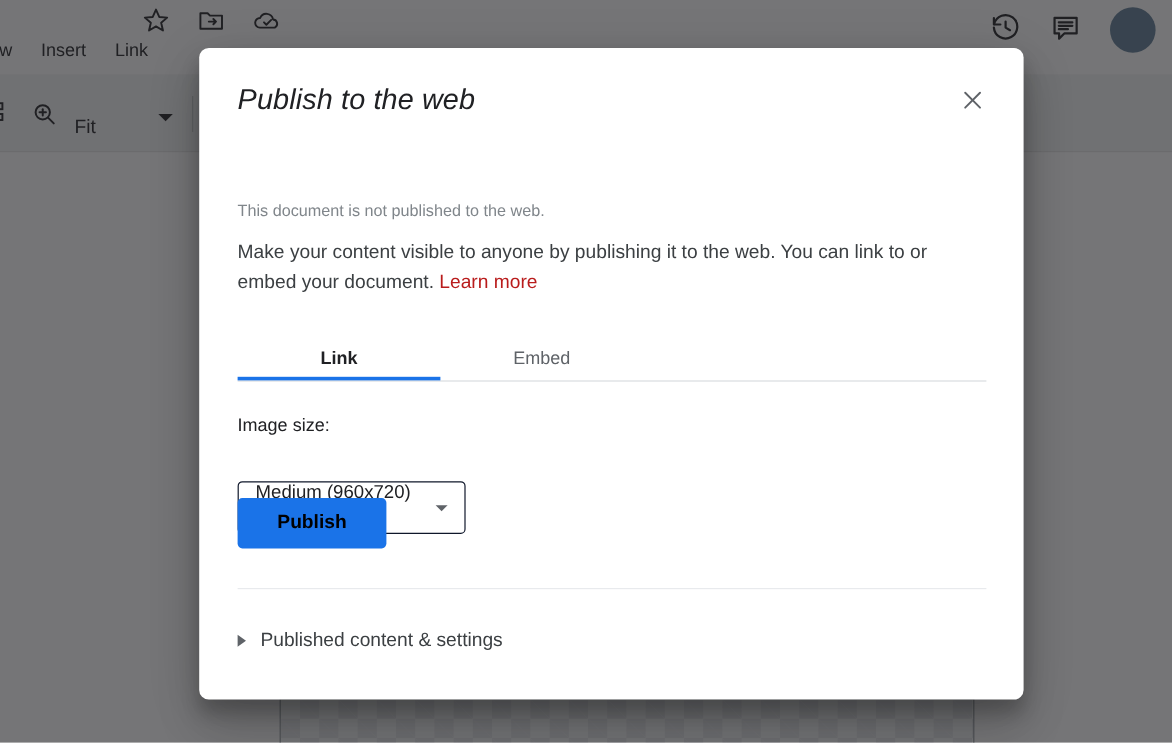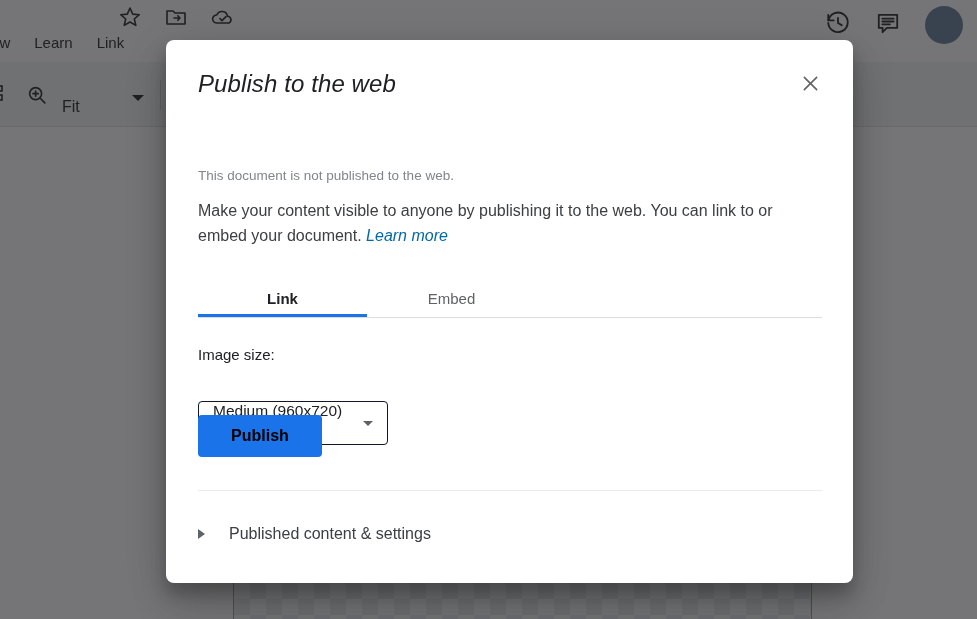--- a/index.html
+++ b/index.html
@@ -168,23 +168,22 @@
 
   .body-text {
     position: absolute;
     left: 32px; top: 158px;
     width: 612px;
     font-size: 16px;
     line-height: 25px;
     color: #3c4043;
   }
   .body-text a {
-    color: #0369a1;
+    color: #b91c1c;
     text-decoration: none;
-    font-style: italic;
   }
 
   .tabs {
     position: absolute;
     left: 32px; top: 240px;
     width: 624px;
     height: 37px;
     border-bottom: 1px solid #dadce0;
   }
   .tab {
@@ -263,21 +262,21 @@
     left: 32px; top: 450px;
     width: 624px; height: 1px;
     background: #e8eaed;
   }
 
   .disclosure-row {
     position: absolute;
     left: 32px; top: 485px;
     display: flex;
     align-items: center;
-    gap: 24px;
+    gap: 12px;
     cursor: pointer;
   }
   .disclosure-triangle {
     width: 0; height: 0;
     border-top: 5px solid transparent;
     border-bottom: 5px solid transparent;
     border-left: 7px solid #5f6368;
   }
   .disclosure-label {
     font-size: 16px;
@@ -306,21 +305,21 @@
       <span>
         <svg width="26" height="24" viewBox="0 0 26 24" fill="none" stroke="#202124" stroke-width="1.6" stroke-linejoin="round">
           <path d="M6.5 18a4 4 0 0 1 .3-8 5.6 5.6 0 0 1 10.7 1.2A3.6 3.6 0 0 1 19 18z"></path>
           <path d="M10 13.6l2 2 4-4" stroke-linecap="round"></path>
         </svg>
       </span>
     </div>
 
     <div class="menu-row">
       <span>View</span>
-      <span>Learn</span>
+      <span>Insert</span>
       <span>Link</span>
     </div>
 
     <div class="top-right-icons">
       <span>
         <svg width="26" height="26" viewBox="0 0 24 24" fill="none" stroke="#202124" stroke-width="1.7" stroke-linecap="round" stroke-linejoin="round">
           <path d="M3.2 9.4A9 9 0 1 1 3 12"></path>
           <polyline points="3,4.6 3,9.6 8,9.6"></polyline>
           <polyline points="12,7.4 12,12 15.4,14"></polyline>
         </svg>

